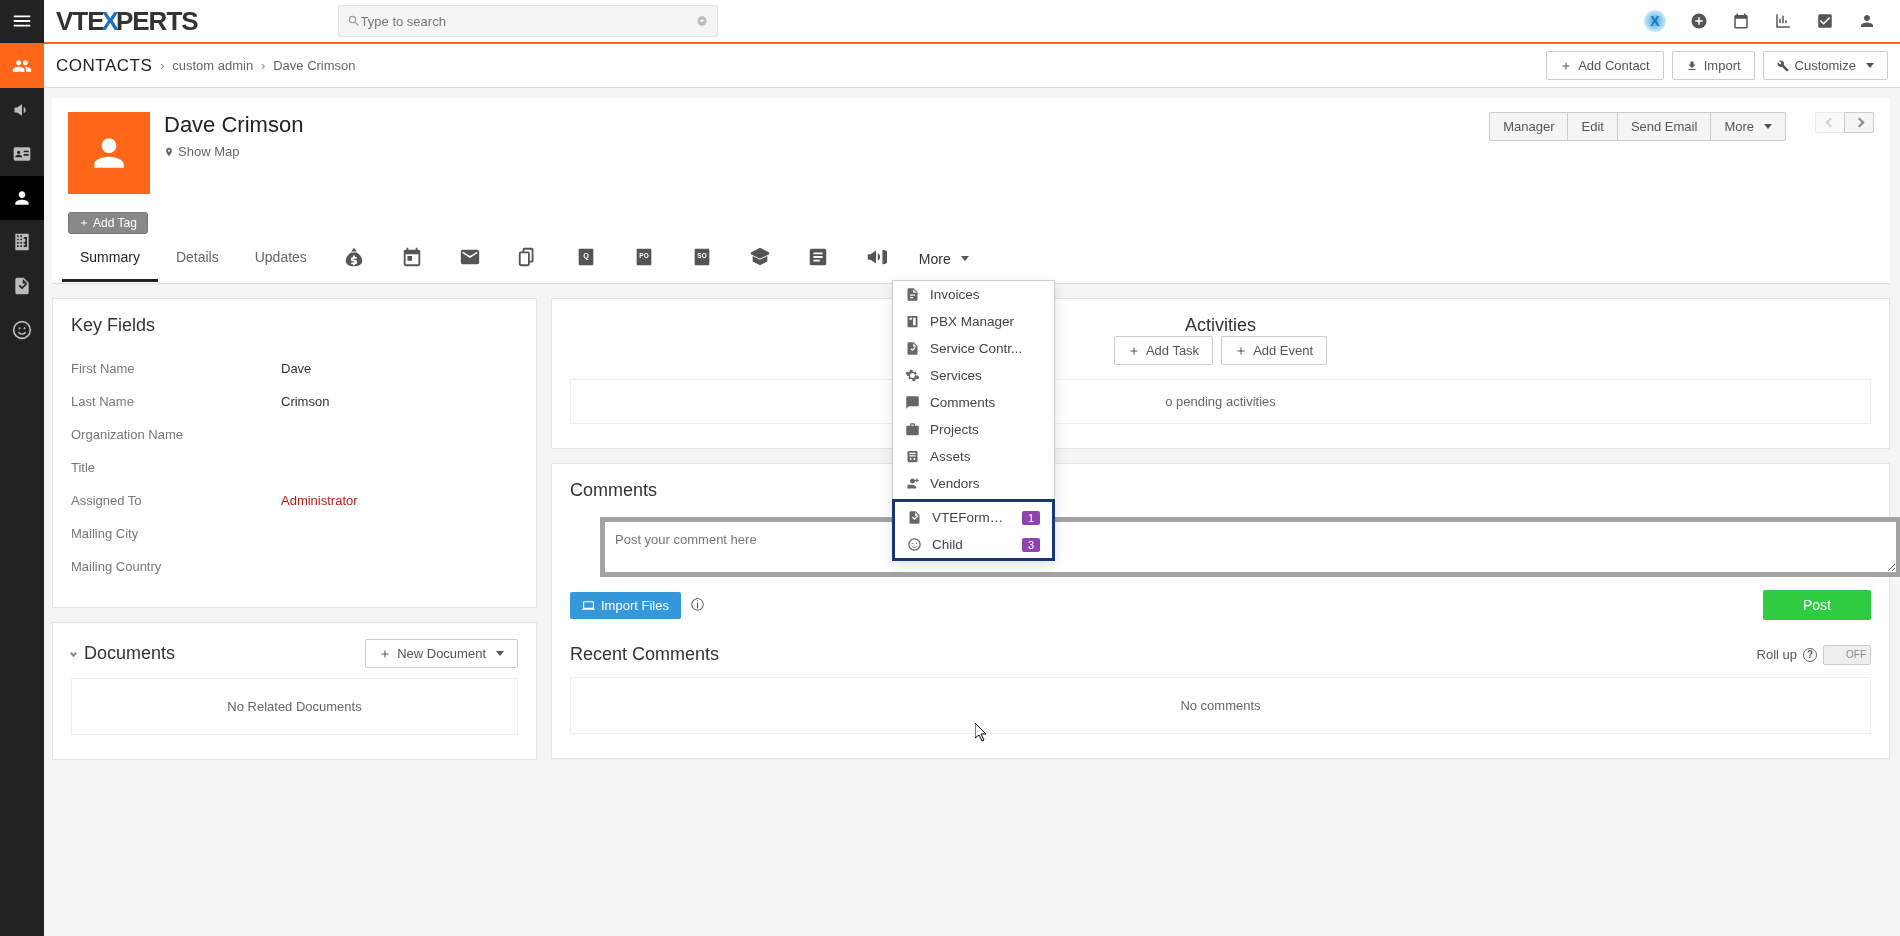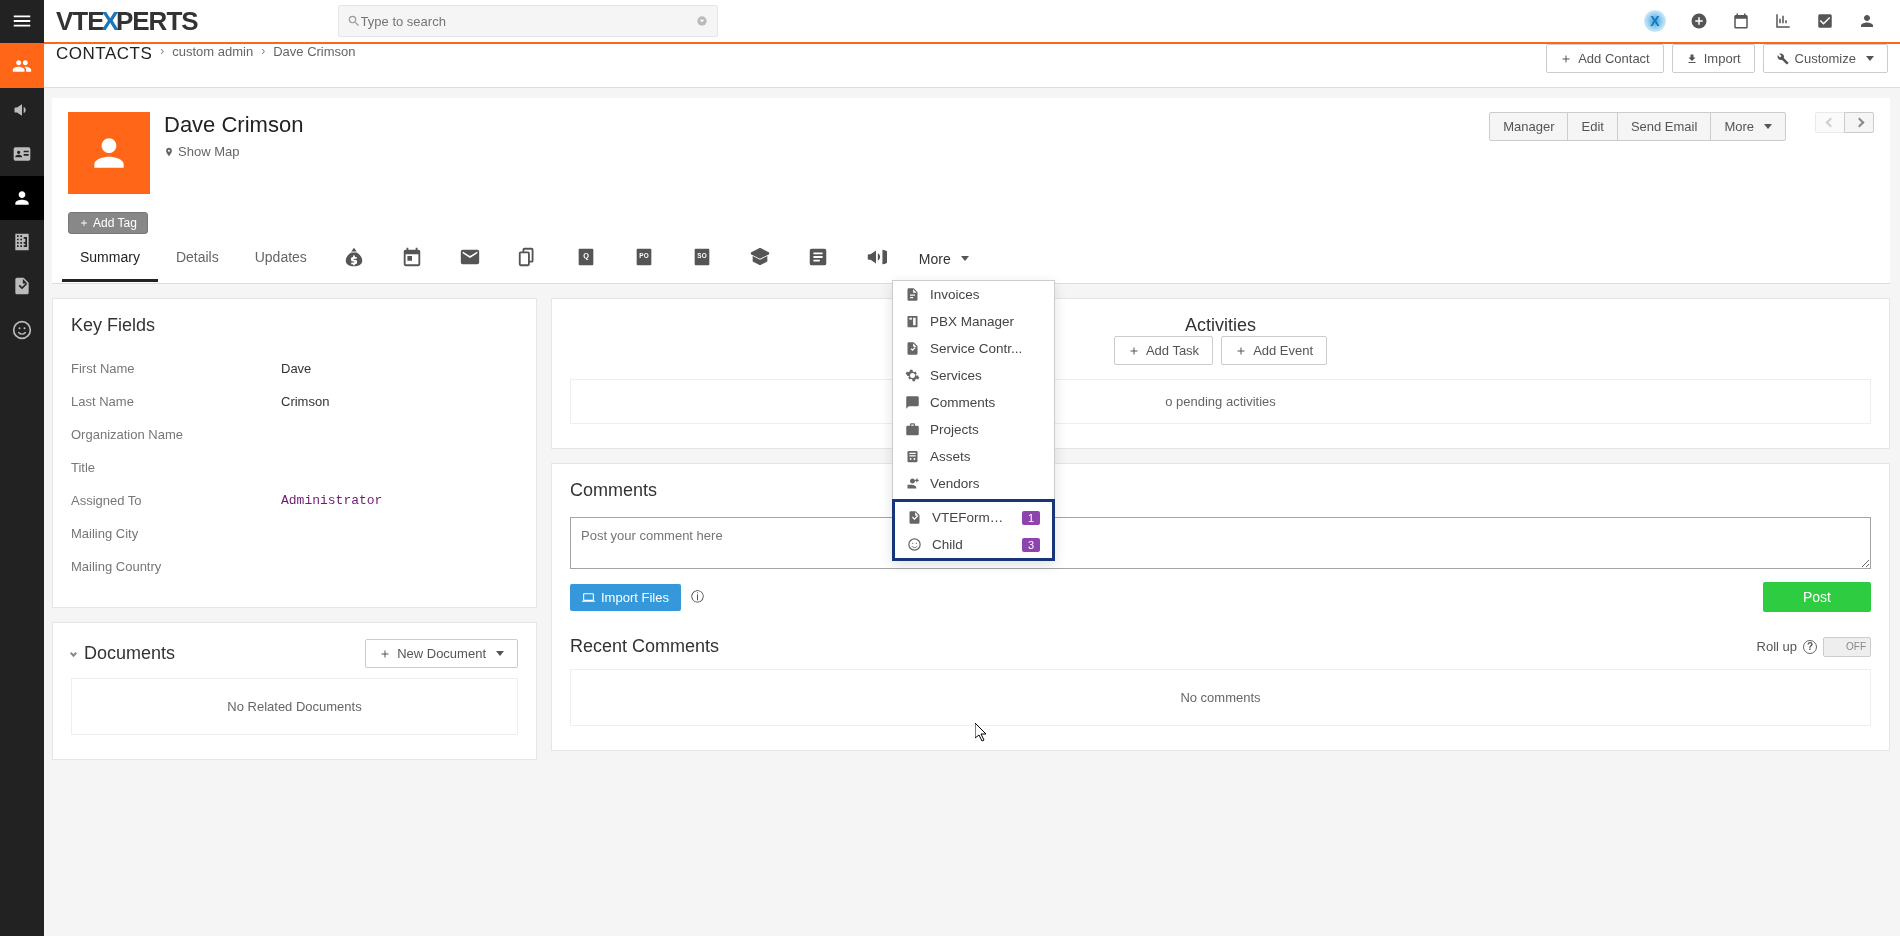--- a/index.html
+++ b/index.html
@@ -25,21 +25,21 @@
 .sidenav .nav-item svg { width: 20px; height: 20px; fill: #bbb; }
 .sidenav .nav-item.active { background: #ff6617; }
 .sidenav .nav-item.active svg { fill: #fff; }
 .sidenav .nav-item.selected { background: #000; }
 .sidenav .nav-item.selected svg { fill: #fff; }
 
 
 .content { margin-left: 44px; padding: 0; }
 
 
-.breadcrumb-bar { display: flex; align-items: flex-start; height: 44px; padding: 0 12px; background: #fff; border-bottom: 1px solid #ddd; }
+.breadcrumb-bar { display: flex; align-items: center; height: 44px; padding: 0 12px; background: #fff; border-bottom: 1px solid #ddd; }
 .breadcrumb-bar .module { text-transform: uppercase; font-size: 17px; letter-spacing: 0.5px; color: #222; font-family: "Arial Narrow", Arial, sans-serif; }
 .breadcrumb-bar .sep { margin: 0 8px; color: #888; font-size: 12px; }
 .breadcrumb-bar .crumb { color: #666; font-size: 13px; cursor: pointer; }
 .breadcrumb-actions { margin-left: auto; display: flex; gap: 8px; }
 .btn { border: 1px solid #ccc; background: #fff; padding: 6px 13px; border-radius: 2px; font-size: 13px; color: #555; cursor: pointer; display: inline-flex; align-items: center; gap: 6px; }
 .btn svg { width: 12px; height: 12px; fill: #555; }
 
 
 .record-header { background: #fff; padding: 14px 16px 0 16px; margin: 10px 10px 0 8px; display: flex; }
 .avatar { width: 82px; height: 82px; background: #ff6617; display: flex; align-items: center; justify-content: center; }
@@ -74,31 +74,31 @@
 
 
 .main-cols { display: flex; gap: 14px; padding: 14px 10px 40px 8px; align-items: flex-start; }
 .col-left { width: 485px; }
 .col-right { flex: 1; }
 .panel { background: #fff; border: 1px solid #e5e5e5; padding: 16px 18px 24px 18px; margin-bottom: 14px; }
 .panel-title { font-size: 18px; color: #333; margin-bottom: 16px; font-weight: 400; }
 .key-row { display: flex; padding: 9px 0; font-size: 13px; }
 .key-label { width: 210px; color: #777; }
 .key-value { color: #333; }
-.key-value.link { color: #701a75; cursor: pointer; font-family: Liberation Mono, monospace; }
+.key-value.link { color: #b91c1c; cursor: pointer; }
 .panel-header-row { display: flex; align-items: center; justify-content: space-between; margin-bottom: 10px; }
 .panel-header-row .collapse-title { font-size: 18px; color: #333; display: flex; align-items: center; gap: 8px; cursor: pointer; }
 .empty-row { border: 1px solid #eee; padding: 20px; text-align: center; color: #666; font-size: 13px; }
 
 
 .activities-header { display: flex; align-items: center; justify-content: space-between; margin-bottom: 14px; flex-direction: column; }
 .activities-btns { display: flex; gap: 8px; }
 
 
-.comment-box { width: 100%; min-height: 48px; border: 1px solid #a3a3a3; padding: 10px; font-size: 13px; color: #888; resize: vertical; outline: none; font-family: inherit; }
+.comment-box { width: 100%; min-height: 48px; border: 5px solid #a3a3a3; padding: 10px; font-size: 13px; color: #888; resize: vertical; outline: none; font-family: inherit; margin-left: 30px; }
 .comment-actions { display: flex; align-items: center; margin-top: 10px; }
 .attach-btn { background: #3498db; color: #fff; border: none; padding: 6px 12px; border-radius: 2px; font-size: 13px; cursor: pointer; display: inline-flex; align-items: center; gap: 6px; }
 .info-ico { margin-left: 10px; color: #333; font-size: 13px; }
 .post-btn { margin-left: auto; background: #2ecc40; color: #fff; border: none; padding: 7px 40px; border-radius: 2px; font-size: 14px; cursor: pointer; }
 
 .recent-header { display: flex; align-items: center; justify-content: space-between; margin: 24px 0 12px 0; }
 .rollup { font-size: 13px; color: #555; display: flex; align-items: center; gap: 6px; }
 .toggle { width: 48px; height: 20px; background: #eee; border: 1px solid #ccc; border-radius: 2px; display: inline-flex; align-items: center; justify-content: flex-end; padding: 0 4px; font-size: 10px; color: #888; }
 
 .caret-down { display: inline-block; width: 0; height: 0; border-left: 4px solid transparent; border-right: 4px solid transparent; border-top: 5px solid #555; margin-left: 4px; vertical-align: middle; }

